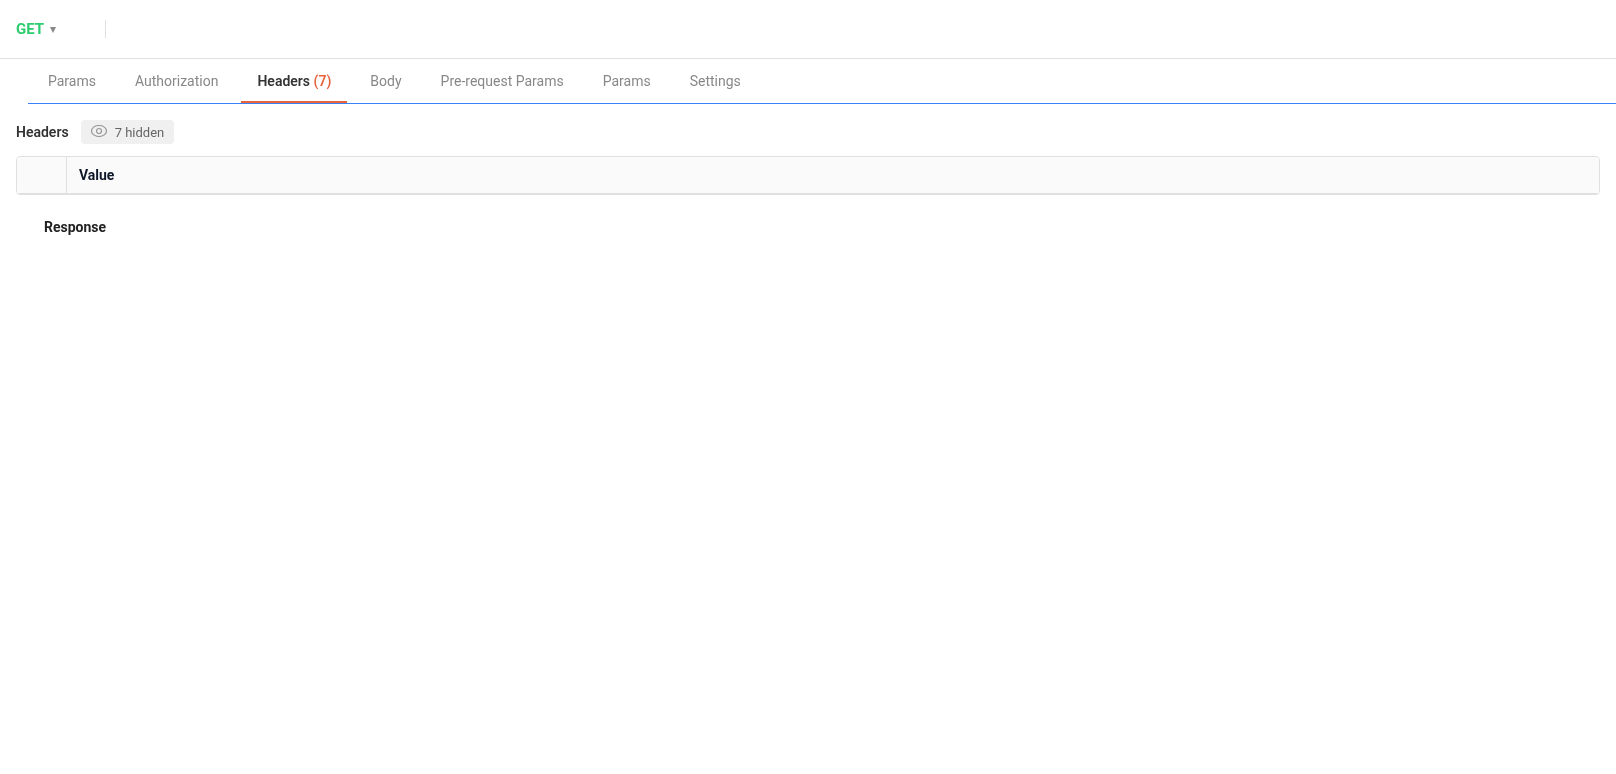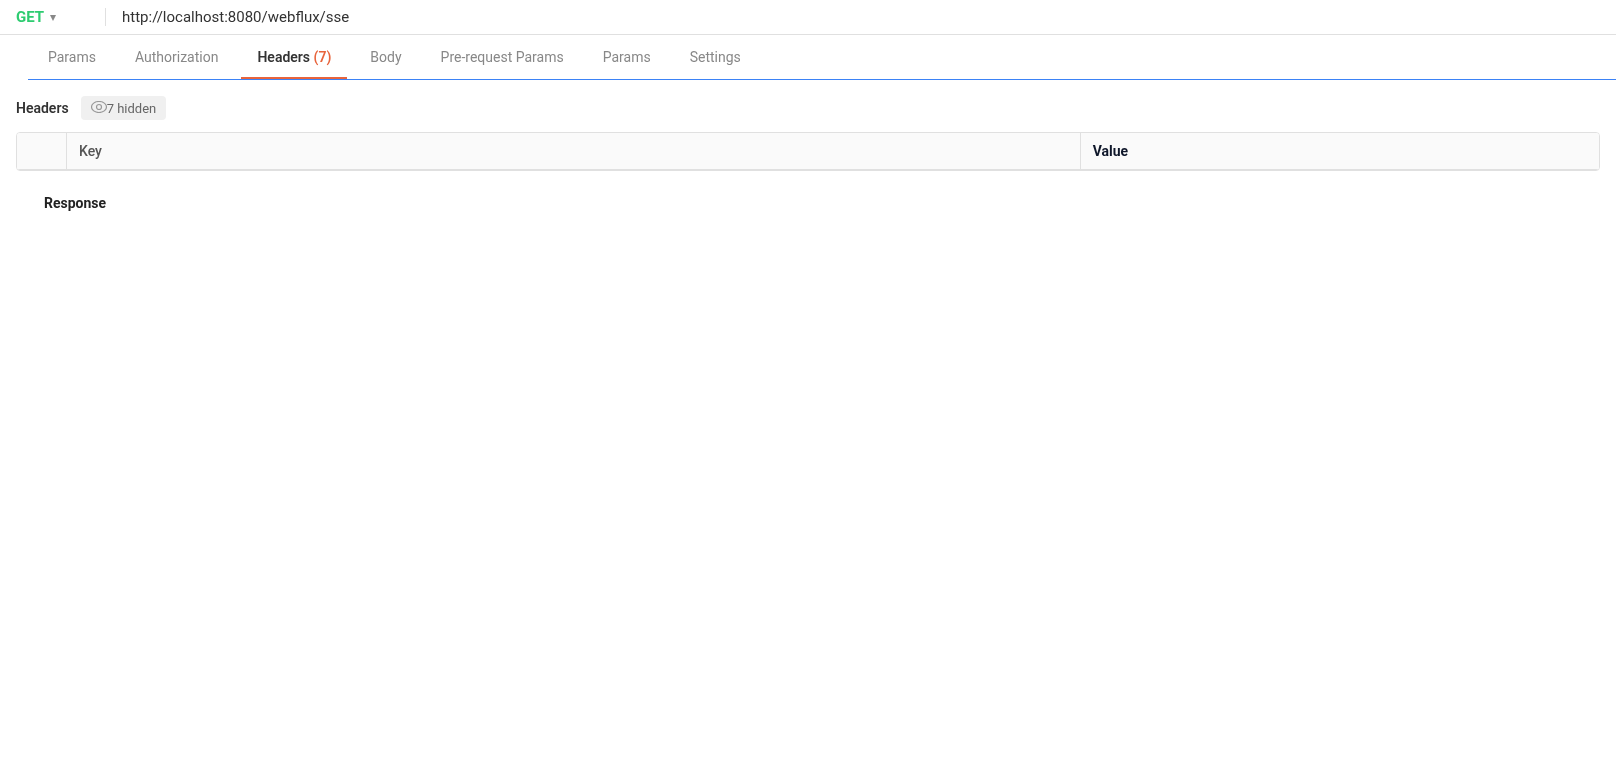--- a/index.html
+++ b/index.html
@@ -12,21 +12,21 @@
     body {
       background: #ffffff;
       color: #333;
       font-size: 14px;
     }
 
     .request-bar {
       display: flex;
       align-items: center;
       border-bottom: 1px solid #e0e0e0;
-      padding: 8px 16px;
+      padding: 20px 16px;
       gap: 0;
     }
 
     .method-selector {
       display: flex;
       align-items: center;
       gap: 6px;
       border-right: 1px solid #e0e0e0;
       padding-right: 16px;
       cursor: pointer;
@@ -109,21 +109,21 @@
 
     .headers-label {
       font-weight: 600;
       font-size: 14px;
       color: #333;
     }
 
     .hidden-badge {
       display: flex;
       align-items: center;
-      gap: 0;
+      gap: 8px;
       background: #f0f0f0;
       border-radius: 4px;
       padding: 4px 10px;
       font-size: 13px;
       color: #666;
       cursor: pointer;
     }
 
     .eye-icon {
       font-size: 14px;
@@ -177,21 +177,20 @@
     }
   </style>
 </head>
 <body>
 
 <div class="request-bar">
   <div class="method-selector">
     <span class="method-label">GET</span>
     <span class="chevron-icon">▾</span>
   </div>
-  <input class="url-input" type="text" value="http://localhost:8080/webflux/sse" style="">
 </div>
 
 <div class="tabs-bar">
   <div class="tab-item">
     <span>Params</span>
   </div>
   <div class="tab-item">
     <span>Authorization</span>
   </div>
   <div class="tab-item active">
@@ -221,21 +220,20 @@
           <circle cx="8" cy="6" r="2.5" stroke="#999" stroke-width="1.2" fill="none"></circle>
         </svg>
       </span>
       <span>7 hidden</span>
     </div>
   </div>
 
   <div class="headers-table">
     <div class="table-header-row">
       <div class="col-checkbox"></div>
-      <div class="col-key">Key</div>
       <div class="col-value">Value</div>
     </div>
   </div>
 </div>
 
 <div class="response-section">
   <span class="response-label">Response</span>
 </div>
 
 </body></html>

